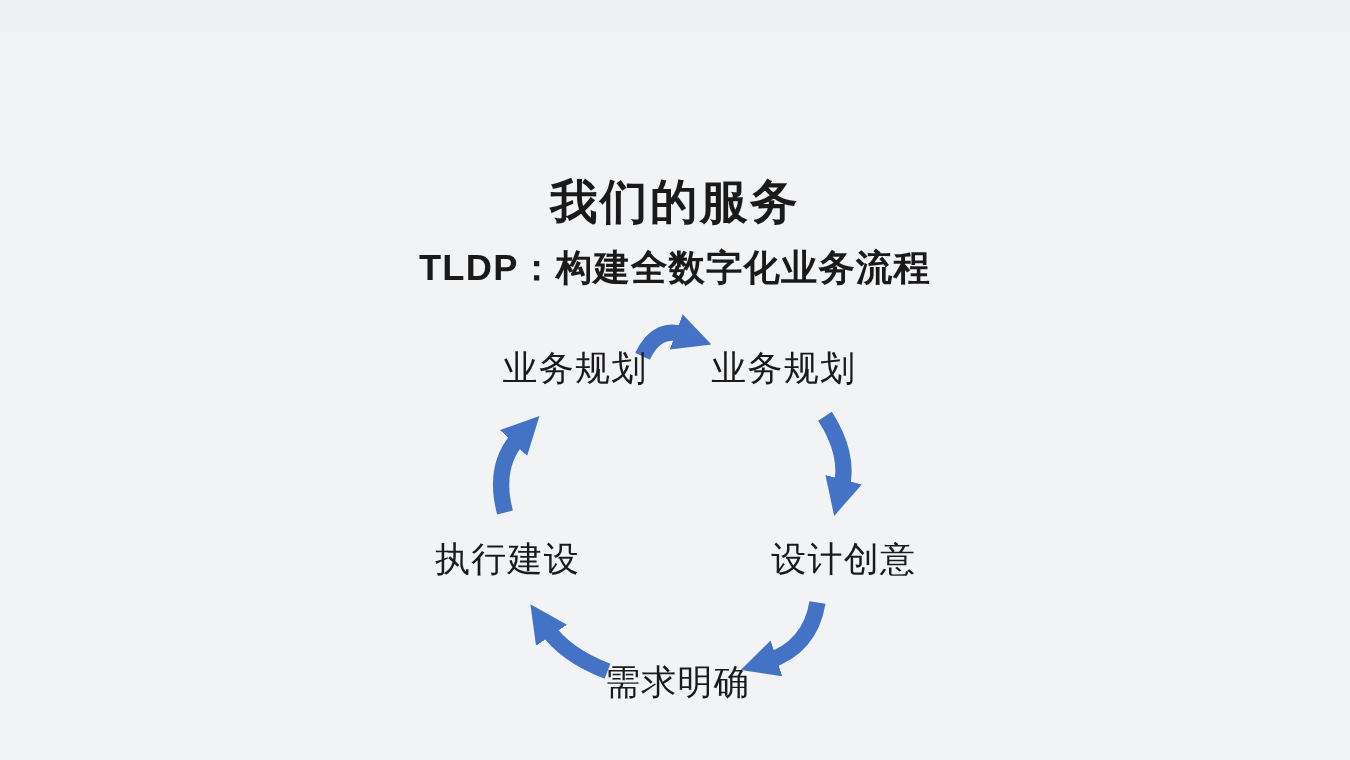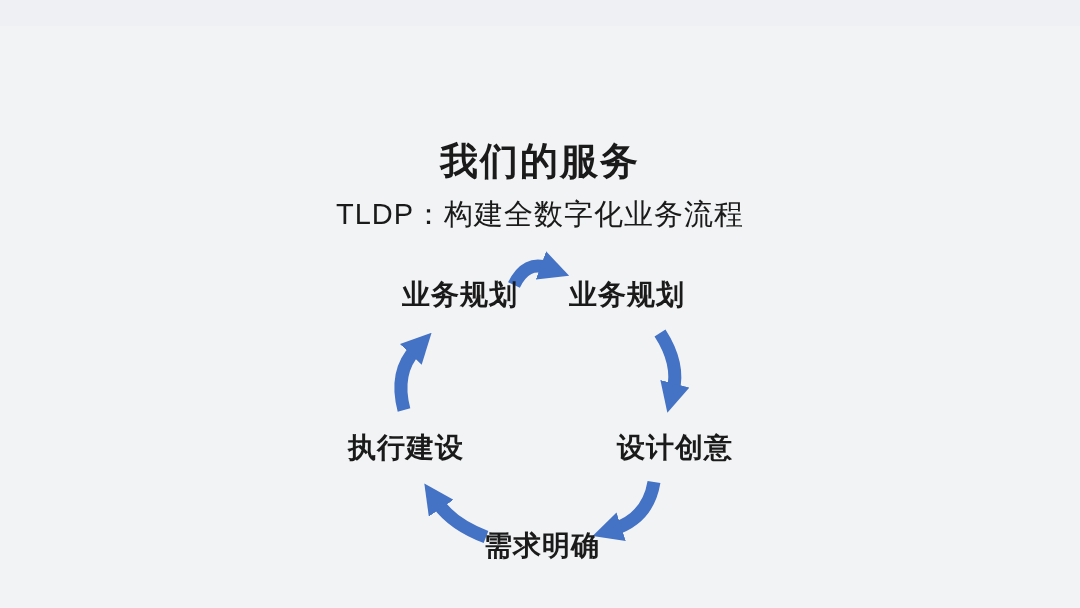--- a/index.html
+++ b/index.html
@@ -26,37 +26,37 @@
     color: #1a1a1a;
     letter-spacing: 2px;
   }
   .subtitle {
     position: absolute;
     top: 169px;
     left: 0;
     width: 100%;
     text-align: center;
     font-size: 29px;
-    font-weight: 400;
+    font-weight: 700;
     color: #1a1a1a;
     letter-spacing: 1px;
   }
   .arrows {
     position: absolute;
     top: 0;
     left: 0;
     width: 1080px;
     height: 608px;
     pointer-events: none;
   }
   .node {
     position: absolute;
     transform: translate(-50%, -50%);
     font-size: 28px;
-    font-weight: 700;
+    font-weight: 400;
     color: #1a1a1a;
     white-space: nowrap;
     letter-spacing: 1px;
   }
   .node-top-left  { left: 460px; top: 269px; }
   .node-top-right { left: 627px; top: 269px; }
   .node-right     { left: 675px; top: 422px; }
   .node-bottom    { left: 542px; top: 520px; }
   .node-left      { left: 406px; top: 422px; text-align: center; }
 </style>

